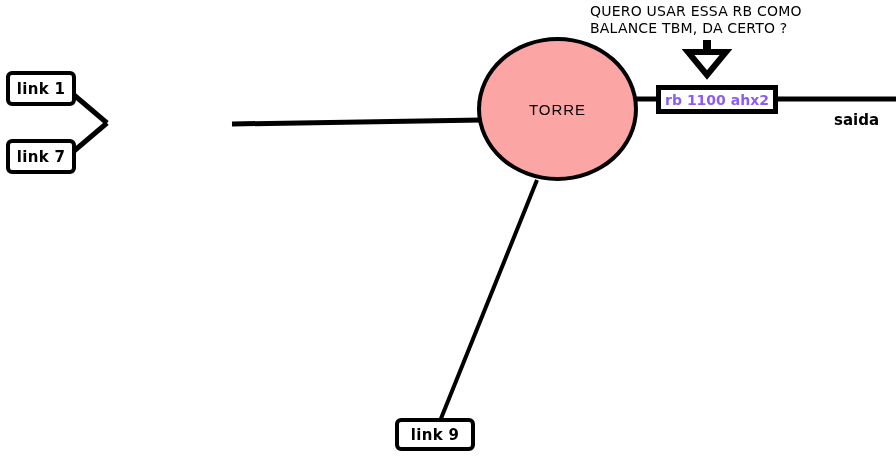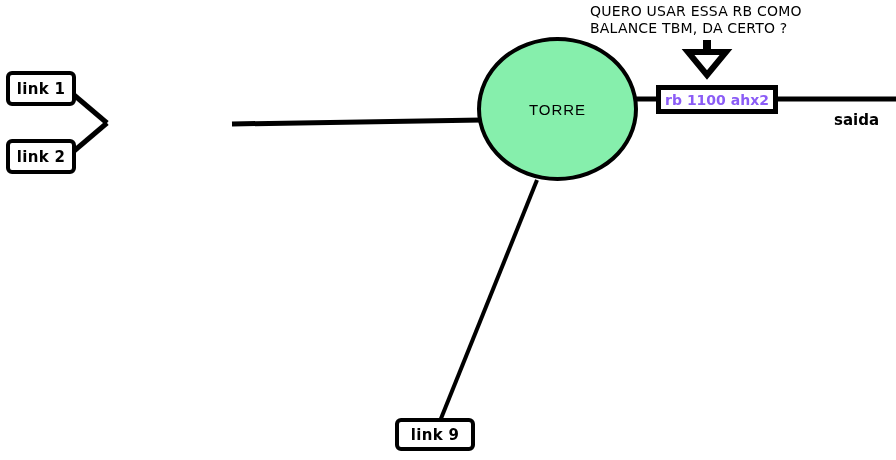--- a/index.html
+++ b/index.html
@@ -91,21 +91,21 @@
   }
 
   
   #torre-node {
     position: absolute;
     left: 477px;
     top: 37px;
     width: 161px;
     height: 144px;
     box-sizing: border-box;
-    background: #86efac;
+    background: #fca5a5;
     border: 4px solid #000000;
     border-radius: 50%;
     display: flex;
     align-items: center;
     justify-content: center;
     z-index: 3;
   }
   #torre-node .node-label {
     font-family: "Liberation Sans", sans-serif;
     font-weight: normal;
@@ -166,21 +166,21 @@
   <div class="free-text" id="question-text"><span>QUERO USAR ESSA RB COMO</span>
 <span>BALANCE TBM, DA CERTO ?</span></div>
 
   <div class="free-text" id="saida-label">saida</div>
 
   <div class="node-box" id="link1-node">
     <span class="node-label">link 1</span>
   </div>
 
   <div class="node-box" id="link2-node">
-    <span class="node-label">link 2</span>
+    <span class="node-label">link 7</span>
   </div>
 
   <div class="node-box" id="link3-node">
     <span class="node-label">link 9</span>
   </div>
 
 
   <div id="torre-node">
     <span class="node-label">TORRE</span>
   </div>

